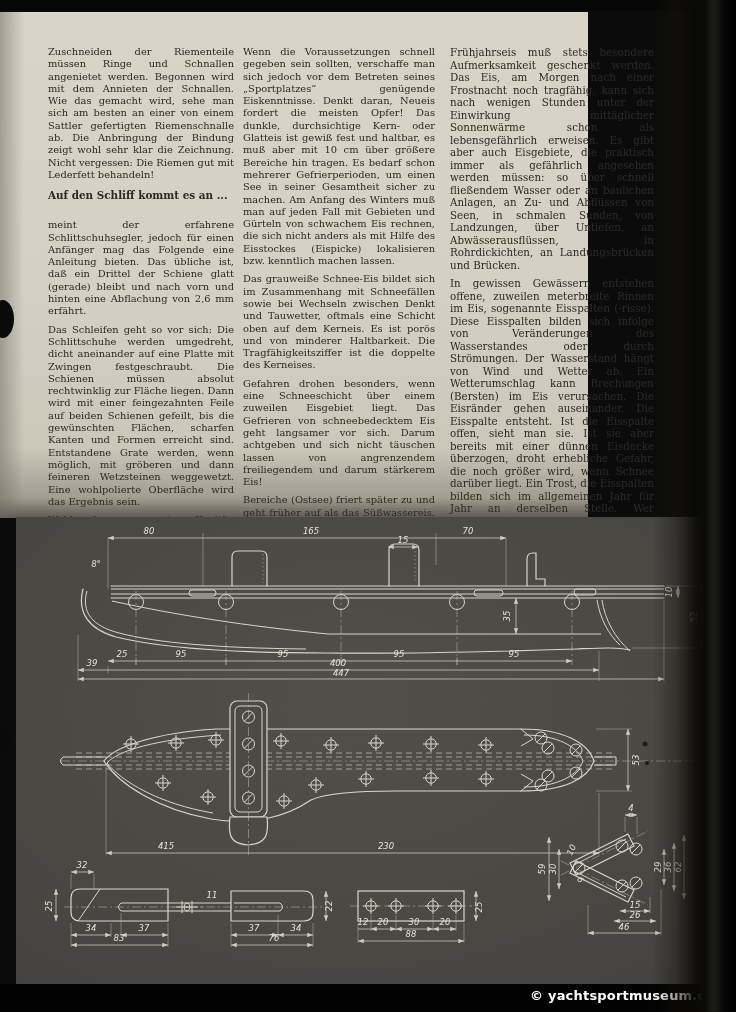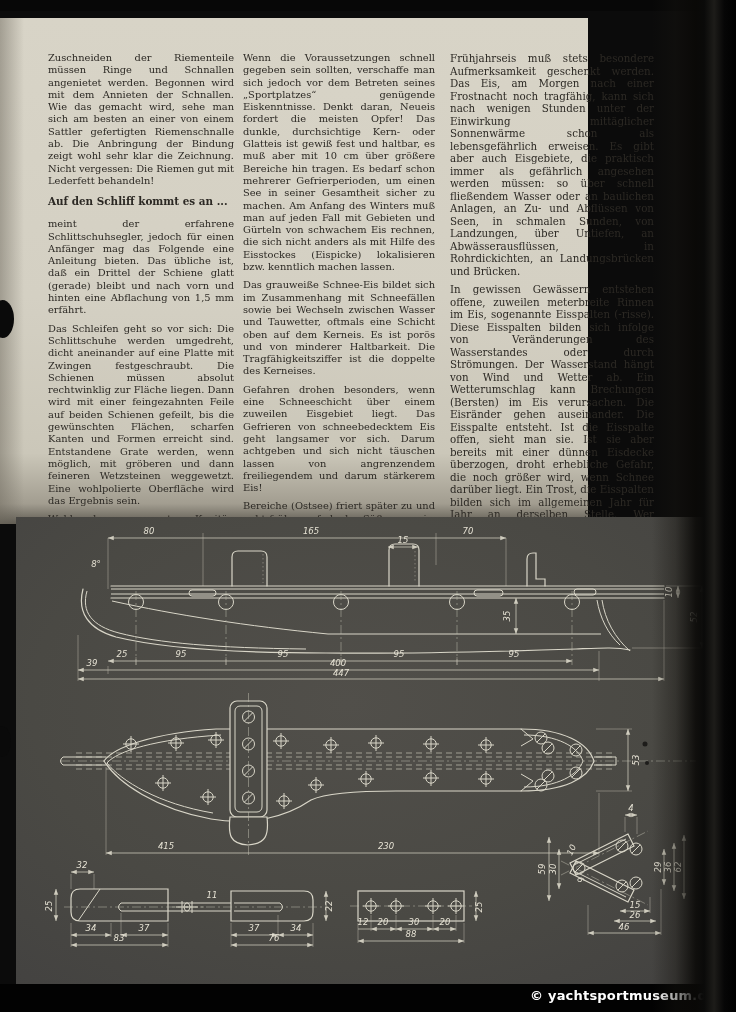--- a/index.html
+++ b/index.html
@@ -1,30 +1,30 @@
 <!DOCTYPE html>
 <html lang="de"><head>
 <meta charset="utf-8">
 <style>
   html,body{margin:0;padding:0;background:#222;}
   .page{position:relative;width:736px;height:1012px;background:#0b0b0b;overflow:hidden;font-family:"DejaVu Serif",serif;}
   .topbar{position:absolute;left:0;top:0;width:736px;height:11px;background:#070707;}
-  .paper{position:absolute;left:0;top:18px;width:588px;height:506px;
+  .paper{position:absolute;left:0;top:12px;width:588px;height:506px;
     background:
       linear-gradient(90deg, rgba(110,105,94,.5) 0px, rgba(110,105,94,0) 24px),
       linear-gradient(180deg,#d8d4c7 0%,#d4d0c3 55%,#cbc7b9 86%,#a29d90 96%,#5e5a51 100%);}
   .cols{position:absolute;left:48px;top:34px;display:flex;}
   .col{color:#2c2924;}
   .col p{margin:0 0 6px;font-size:9.9px;line-height:12.3px;text-align:justify;}
   .col1{width:186px;margin-right:9px;}
   .col2{width:192px;margin-right:15px;}
   .col3{width:204px;}
   .col3 p{font-size:10.3px;line-height:12.5px;}
   .col b{font-weight:normal;}
-  h3.head{font-size:10.4px;line-height:12px;margin:8px 0 11px;font-weight:bold;}
+  h3.head{font-size:10.4px;line-height:12px;margin:8px 0 18px;font-weight:bold;}
   .drawing{position:absolute;left:16px;top:517px;width:736px;height:467px;
     background:radial-gradient(ellipse at 45% 40%, #514f4a 0%, #4a4944 55%, #424140 100%);}
   .drawing svg{display:block;}
   .ln{stroke:#d9d6c8;stroke-width:1.2;fill:none;stroke-linecap:round;}
   .ln2{stroke:#d9d6c8;stroke-width:1;fill:none;}
   .fillbg{fill:#4b4a45;stroke:#d9d6c8;stroke-width:1.2;}
   .dim-l{stroke:#c9c6b8;stroke-width:.8;fill:none;}
   .ext{stroke:#c4c1b3;stroke-width:.6;opacity:.75;fill:none;}
   .cl{stroke:#c4c1b3;stroke-width:.6;opacity:.8;fill:none;stroke-dasharray:9 3 2 3;}
   .hid{stroke:#c9c6b8;stroke-width:.8;fill:none;stroke-dasharray:6 4;opacity:.85;}
@@ -42,27 +42,27 @@
 <body>
 
 <div class="page">
   <div class="topbar"></div>
 
   <div class="paper">
     <div class="cols">
       <div class="col col1">
         <p>Zuschneiden der Riementeile müssen Ringe und Schnallen angenietet werden. Begonnen wird mit dem Annieten der Schnallen. Wie das gemacht wird, sehe man sich am besten an einer von einem Sattler gefertigten Riemenschnalle ab. Die Anbringung der Bindung zeigt wohl sehr klar die Zeichnung. Nicht vergessen: Die Riemen gut mit Lederfett behandeln!</p>
         <h3 class="head">Auf den Schliff kommt es an ...</h3>
-        <p>meint der erfahrene Schlittschuhsegler, jedoch für einen Anfänger mag das Folgende eine Anleitung bieten. Das übliche ist, daß ein Drittel der Schiene glatt (gerade) bleibt und nach vorn und hinten eine Abflachung von 1,5 mm erfährt.</p>
+        <p>meint der erfahrene Schlittschuhsegler, jedoch für einen Anfänger mag das Folgende eine Anleitung bieten. Das übliche ist, daß ein Drittel der Schiene glatt (gerade) bleibt und nach vorn und hinten eine Abflachung von 2,6 mm erfährt.</p>
         <p>Das Schleifen geht so vor sich: Die Schlittschuhe werden umgedreht, dicht aneinander auf eine Platte mit Zwingen festgeschraubt. Die Schienen müssen absolut rechtwinklig zur Fläche liegen. Dann wird mit einer feingezahnten Feile auf beiden Schienen gefeilt, bis die gewünschten Flächen, scharfen Kanten und Formen erreicht sind. Entstandene Grate werden, wenn möglich, mit gröberen und dann feineren Wetzsteinen weggewetzt. Eine wohlpolierte Oberfläche wird das Ergebnis sein.</p>
         <p>Wohlan denn, wer wagt es, Kapitän und Vorschotmann, wer beginnt, macht den Anfang und berichtet über seine Erfahrungen im Selbstbau und im Schlittschuhsegellauf?</p>
       </div>
       <div class="col col2">
         <p><span>Wenn die Voraussetzungen schnell gegeben sein sollten, verschaffe man sich jedoch vor dem Betreten seines „Sportplatzes“ genügende Eiskenntnisse. Denkt daran, </span><b>Neueis</b><span> fordert die meisten Opfer! Das dunkle, durchsichtige Kern- oder Glatteis ist gewiß fest und haltbar, es muß aber mit 10 cm über größere Bereiche hin tragen. Es bedarf schon mehrerer Gefrierperioden, um einen See in seiner Gesamtheit sicher zu machen. Am Anfang des Winters muß man auf jeden Fall mit Gebieten und Gürteln von schwachem Eis rechnen, die sich nicht anders als mit Hilfe des Eisstockes (Eispicke) lokalisieren bzw. kenntlich machen lassen.</span></p>
-        <p><span>Das grauweiße </span><b>Schnee-Eis</b><span> bildet sich im Zusammenhang mit Schneefällen sowie bei Wechseln zwischen Wasser und Tauwetter, oftmals eine Schicht oben auf dem Kerneis. Es ist porös und von minderer Haltbarkeit. Die Tragfähigkeitsziffer ist die doppelte des Kerneises.</span></p>
+        <p><span>Das grauweiße </span><b>Schnee-Eis</b><span> bildet sich im Zusammenhang mit Schneefällen sowie bei Wechseln zwischen Denkt und Tauwetter, oftmals eine Schicht oben auf dem Kerneis. Es ist porös und von minderer Haltbarkeit. Die Tragfähigkeitsziffer ist die doppelte des Kerneises.</span></p>
         <p>Gefahren drohen besonders, wenn eine Schneeschicht über einem zuweilen Eisgebiet liegt. Das Gefrieren von schneebedecktem Eis geht langsamer vor sich. Darum achtgeben und sich nicht täuschen lassen von angrenzendem freiliegendem und darum stärkerem Eis!</p>
         <p><b>Bereiche</b><span> (Ostsee) friert später zu und geht früher auf als das Süßwassereis. Die Entstehung von Treibeis ist leicht gegeben, besonders bei ablandigem Wind.</span></p>
       </div>
       <div class="col col3">
         <p><b>Frühjahrseis</b><span> muß stets besondere Aufmerksamkeit geschenkt werden. Das Eis, am Morgen nach einer Frostnacht noch tragfähig, kann sich nach wenigen Stunden unter der Einwirkung mittäglicher Sonnenwärme schon als lebensgefährlich erweisen. Es gibt aber auch Eisgebiete, die praktisch immer als gefährlich angesehen werden müssen: so über schnell fließendem Wasser oder an baulichen Anlagen, an Zu- und Abflüssen von Seen, in schmalen Sunden, von Landzungen, über Untiefen, an Abwässerausflüssen, in Rohrdickichten, an Landungsbrücken und Brücken.</span></p>
         <p>In gewissen Gewässern entstehen offene, zuweilen meterbreite Rinnen im Eis, sogenannte Eisspalten (-risse). Diese Eisspalten bilden sich infolge von Veränderungen des Wasserstandes oder durch Strömungen. Der Wasserstand hängt von Wind und Wetter ab. Ein Wetterumschlag kann Brechungen (Bersten) im Eis verursachen. Die Eisränder gehen auseinander. Die Eisspalte entsteht. Ist die Eisspalte offen, sieht man sie. Ist sie aber bereits mit einer dünnen Eisdecke überzogen, droht erhebliche Gefahr, die noch größer wird, wenn Schnee darüber liegt. Ein Trost, die Eisspalten bilden sich im allgemeinen Jahr für Jahr an derselben Stelle. Wer ortsfremd ist, sollte darum unbedingt auf den Rat Ortsansässiger hören.</p>
       </div>
     </div>
   </div>
 

